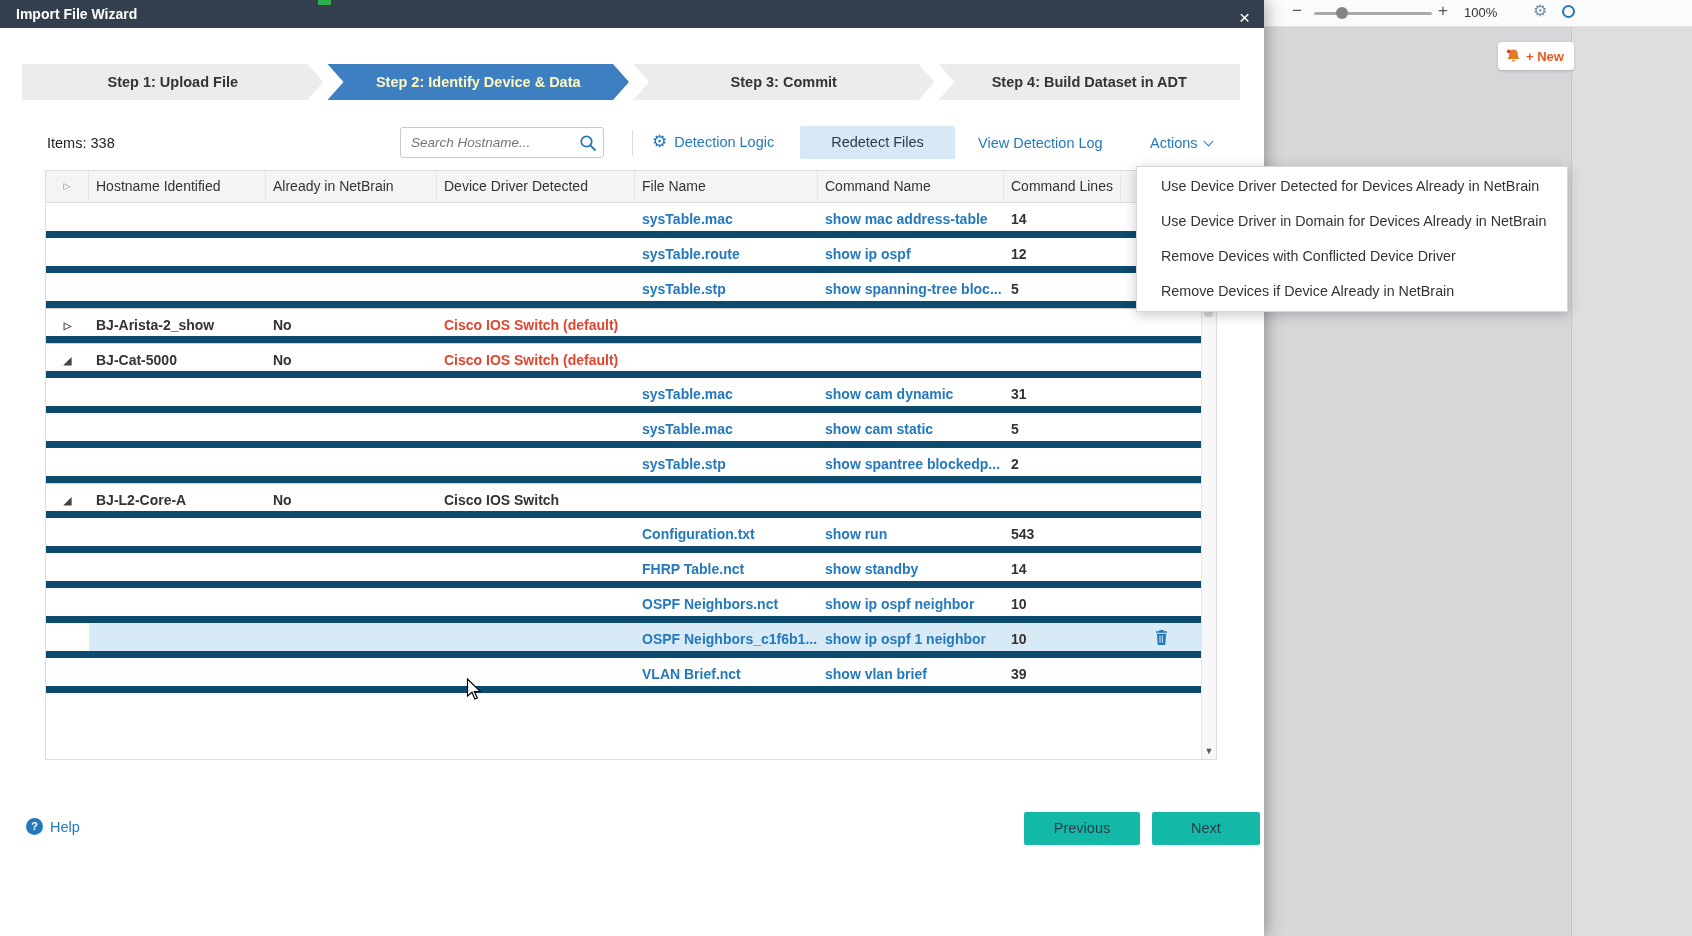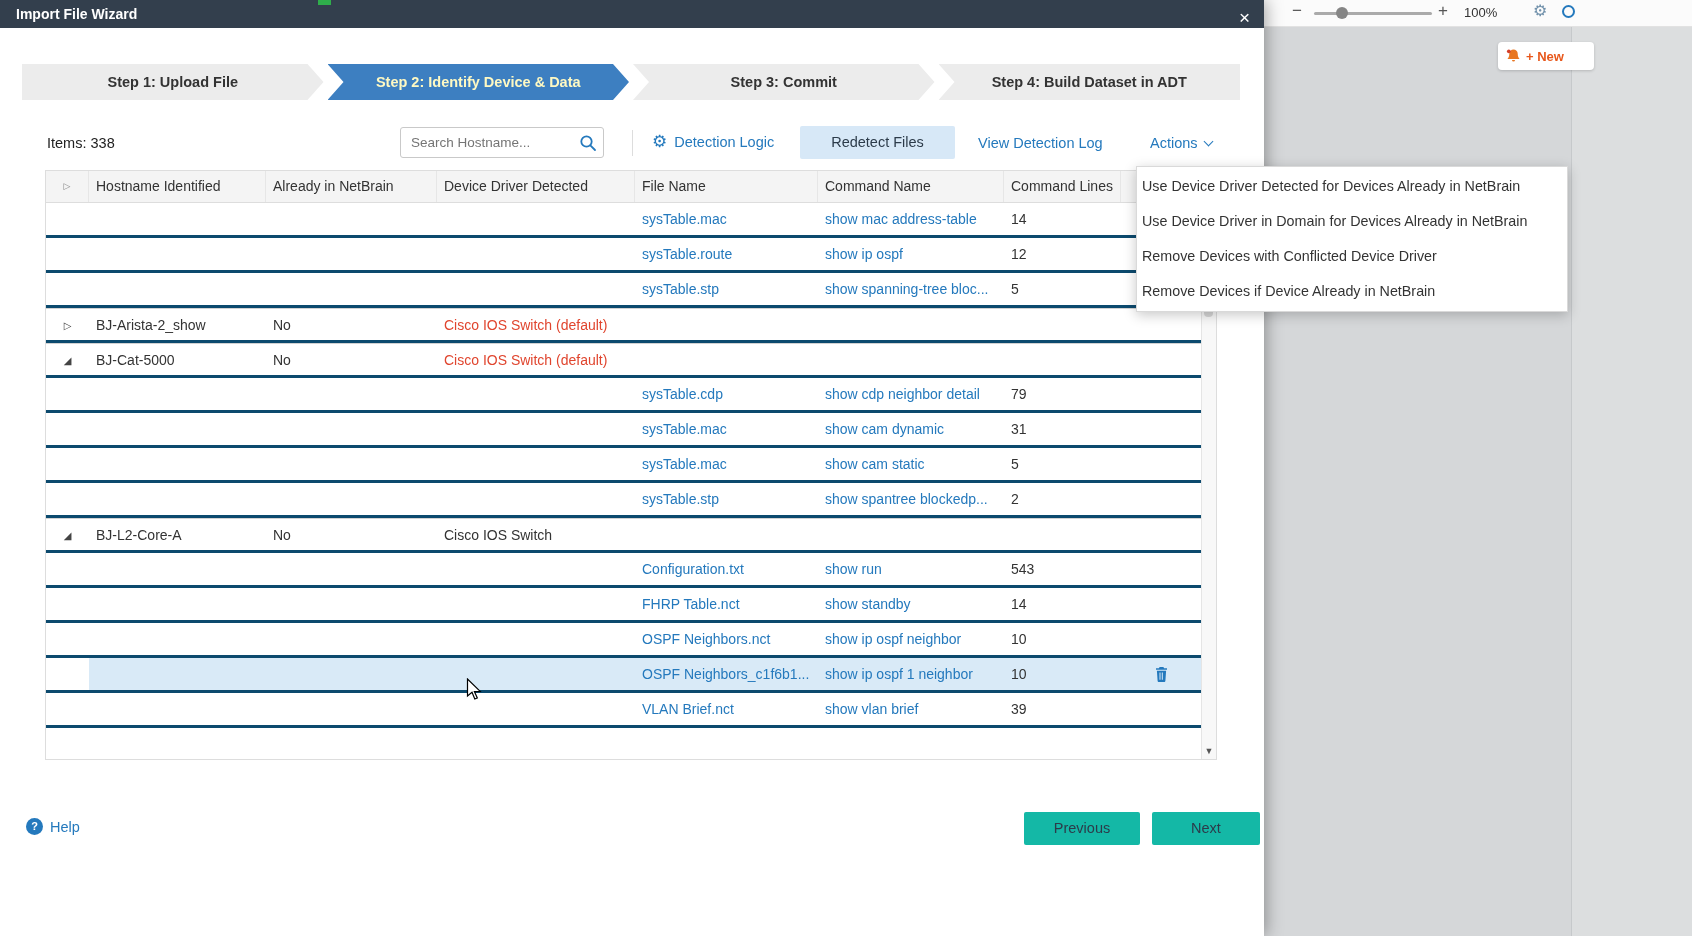--- a/index.html
+++ b/index.html
@@ -19,75 +19,75 @@
   .bg-right{position:absolute;left:1264px;top:0;right:0;bottom:0;background:#d5d7d9;}
   .bg-right2{position:absolute;left:1571px;top:27px;right:0;bottom:0;background:#dcdedf;border-left:1px solid #c6c9cb;}
   .bg-topbar{position:absolute;left:1264px;top:0;right:0;height:27px;background:#fbfbfb;border-bottom:1px solid #e2e2e2;}
   .zoom-minus{position:absolute;left:1292px;top:1px;font-size:17px;color:#555;}
   .zoom-track{position:absolute;left:1314px;top:12px;width:118px;height:3px;background:#aaa;border-radius:2px;}
   .zoom-knob{position:absolute;left:1336px;top:7px;width:12px;height:12px;border-radius:50%;background:#858585;}
   .zoom-plus{position:absolute;left:1438px;top:1px;font-size:17px;color:#555;}
   .zoom-value{position:absolute;left:1464px;top:5px;font-size:13px;color:#333;}
   .top-gear{position:absolute;left:1533px;top:3px;font-size:16px;color:#7191ab;line-height:1;}
   .top-extra{position:absolute;left:1562px;top:5px;width:13px;height:13px;border:2px solid var(--accent-blue);border-radius:50%;}
-  .new-card{position:absolute;left:1498px;top:42px;width:96px;height:28px;background:#fff;border-radius:4px;
+  .new-card{position:absolute;left:1498px;top:42px;width:76px;height:28px;background:#fff;border-radius:4px;
     box-shadow:0 1px 3px rgba(0,0,0,.18);display:flex;align-items:center;gap:5px;padding:0 8px;}
   .new-label{color:#e8581c;font-size:13px;font-weight:700;white-space:nowrap;}
   .green-mark{position:absolute;left:318px;top:0;width:13px;height:5px;background:#2fae4b;z-index:70;}
   
   .modal{position:absolute;left:0;top:0;width:1264px;height:936px;background:#fff;box-shadow:2px 0 16px rgba(0,0,0,.35);}
   .modal-header{height:28px;background:var(--header-dark);display:flex;align-items:center;position:relative;}
   .modal-title{color:#fff;font-size:14px;font-weight:600;margin-left:16px;}
   .close-x{position:absolute;right:14px;top:7px;color:#fff;font-size:19px;line-height:22px;cursor:default;}
   
   .steps{position:absolute;left:22px;top:64px;width:1218px;height:36px;display:flex;}
   .step{flex:1;background:#ececec;display:flex;align-items:center;justify-content:center;
     font-size:14.5px;font-weight:700;color:#333;margin-right:4px;
     clip-path:polygon(0 0,calc(100% - 16px) 0,100% 50%,calc(100% - 16px) 100%,0 100%,16px 50%);}
   .step.first{clip-path:polygon(0 0,calc(100% - 16px) 0,100% 50%,calc(100% - 16px) 100%,0 100%);}
   .step.last{clip-path:polygon(0 0,100% 0,100% 100%,0 100%,16px 50%);margin-right:0;}
   .step.active{background:var(--active-step);color:#fef9c3;}
   
   .items-count{position:absolute;left:47px;top:135px;font-size:14.5px;color:#222;}
   .search-box{position:absolute;left:400px;top:127px;width:204px;height:31px;border:1px solid #c9c9c9;border-radius:3px;background:#fff;}
   .search-input{border:none;outline:none;width:100%;height:100%;background:transparent;
-    color:#666;font-size:13.5px;padding:0 30px 0 10px;font-family:inherit;}
+    font-style:italic;color:#666;font-size:13.5px;padding:0 30px 0 10px;font-family:inherit;}
   .search-icon{position:absolute;right:6px;top:6px;}
   .toolbar-divider{position:absolute;left:632px;top:130px;width:1px;height:26px;background:#ddd;}
   .detection-logic{position:absolute;left:652px;top:133px;color:var(--accent-blue);font-size:14.5px;display:flex;align-items:center;gap:7px;}
   .dl-gear{font-size:17px;line-height:1;color:var(--accent-blue);}
   .redetect-btn{position:absolute;left:800px;top:126px;width:155px;height:33px;background:#d7e8f7;
     color:#2c3b4a;font-size:14.5px;text-align:center;line-height:33px;border-radius:2px;}
   .view-log{position:absolute;left:978px;top:135px;color:var(--accent-blue);font-size:14.5px;}
   .actions-link{position:absolute;left:1150px;top:135px;color:var(--accent-blue);font-size:14.5px;}
   .chev{display:inline-block;width:7px;height:7px;border-right:1.7px solid var(--accent-blue);
     border-bottom:1.7px solid var(--accent-blue);transform:rotate(45deg);margin-left:7px;margin-bottom:3px;}
   
   .table{position:absolute;left:45px;top:170px;width:1172px;height:590px;border:1px solid #ddd;overflow:hidden;background:#fff;}
   .thead,.trow{display:grid;grid-template-columns:43px 177px 171px 198px 183px 186px 117px 1fr;}
   .thead{height:32px;background:#f4f4f4;border-bottom:1px solid #ddd;}
   .th{font-size:14px;color:#333;line-height:31px;padding-left:7px;border-right:1px solid #e6e6e6;white-space:nowrap;overflow:hidden;}
   .th:last-child{border-right:none;}
   .th.c-exp{color:#888;font-size:9px;text-align:center;padding-left:0;}
-  .trow{height:35px;border-bottom:3px solid #0c4a6e;background:#fff;}
+  .trow{height:35px;border-bottom:7px solid #0c4a6e;background:#fff;font-weight:bold;}
   .trow.device{border-top:1px solid #d2d2d2;}
   .trow.selected{background:var(--selected-row);}
   .trow.selected .c-exp{background:#fff;}
   .td{font-size:14px;line-height:33px;padding-left:7px;white-space:nowrap;overflow:hidden;color:#333;}
   .td.c-exp{text-align:center;padding-left:0;font-size:10px;color:#444;}
   .td.link{color:var(--accent-blue);}
   .td.red{color:var(--conflict-red);}
   .td.c-action{display:flex;align-items:center;justify-content:center;padding-left:0;padding-right:14px;}
   .vscroll{position:absolute;top:32px;right:0;bottom:0;width:15px;background:#f8f8f8;border-left:1px solid #e5e5e5;}
   .vthumb{position:absolute;top:4px;left:2px;width:9px;height:110px;background:#d6d6d6;border-radius:4px;}
   .vdown{position:absolute;bottom:3px;left:0;right:0;text-align:center;font-size:9px;color:#555;}
   
   .menu{position:absolute;left:1136px;top:166px;width:432px;background:#fff;border:1px solid #d9d9d9;
     box-shadow:0 3px 12px rgba(0,0,0,.22);z-index:60;padding:2px 0;}
-  .menu-item{height:35px;line-height:35px;padding:0 5px;font-size:14.3px;color:#333;white-space:nowrap;overflow:hidden;}
+  .menu-item{height:35px;line-height:35px;padding:0 24px;font-size:14.3px;color:#333;white-space:nowrap;overflow:hidden;}
   
   .footer-help{position:absolute;left:26px;top:818px;display:flex;align-items:center;gap:7px;color:var(--accent-blue);font-size:14.5px;}
   .help-badge{width:17px;height:17px;border-radius:50%;background:var(--accent-blue);color:#fff;font-size:11px;
     text-align:center;line-height:17px;font-weight:700;}
   .btn{position:absolute;top:812px;height:33px;background:#14b8a6;color:#2c3b4a;font-size:14.5px;
     text-align:center;line-height:33px;border-radius:2px;}
   .btn-prev{left:1024px;width:116px;}
   .btn-next{left:1152px;width:108px;}
   
   .cursor{position:absolute;left:466px;top:678px;z-index:100;}
@@ -220,30 +220,20 @@
           <div class="td"></div>
           <div class="td"></div>
           <div class="td"></div>
           <div class="td c-action"></div>
         </div>
         <div class="trow">
           <div class="td c-exp"></div>
           <div class="td"></div>
           <div class="td"></div>
           <div class="td"></div>
-          <div class="td link">sysTable.cdp</div>
-          <div class="td link">show cdp neighbor detail</div>
-          <div class="td">79</div>
-          <div class="td c-action"></div>
-        </div>
-        <div class="trow">
-          <div class="td c-exp"></div>
-          <div class="td"></div>
-          <div class="td"></div>
-          <div class="td"></div>
           <div class="td link">sysTable.mac</div>
           <div class="td link">show cam dynamic</div>
           <div class="td">31</div>
           <div class="td c-action"></div>
         </div>
         <div class="trow">
           <div class="td c-exp"></div>
           <div class="td"></div>
           <div class="td"></div>
           <div class="td"></div>

